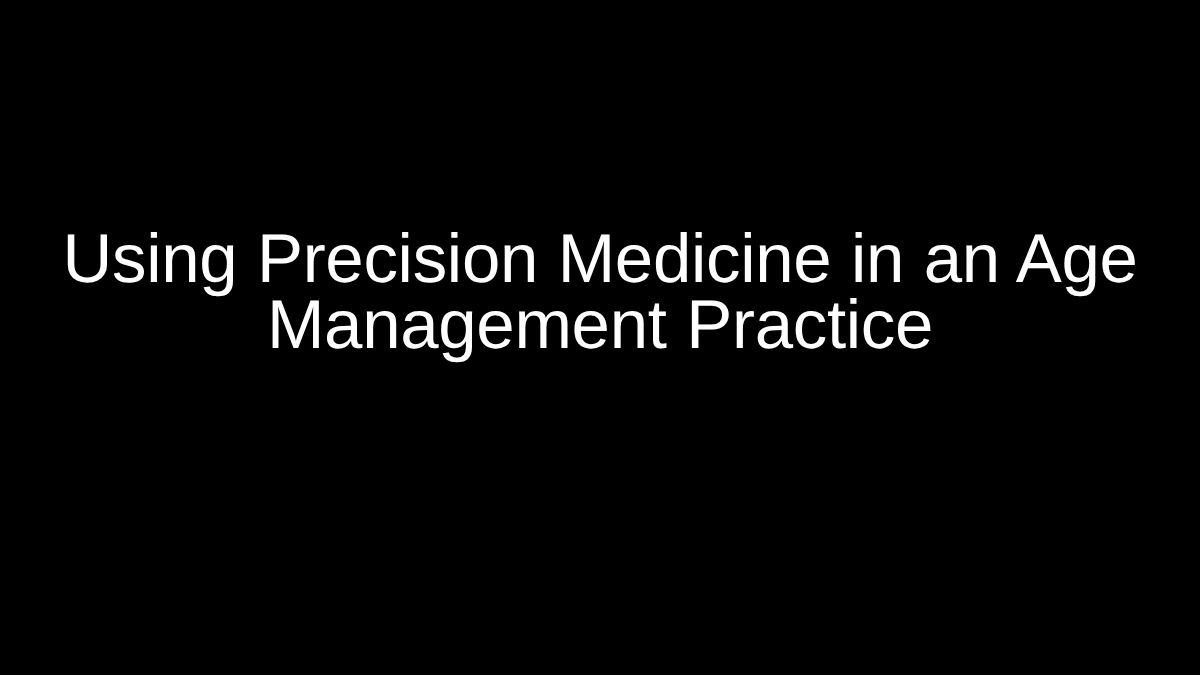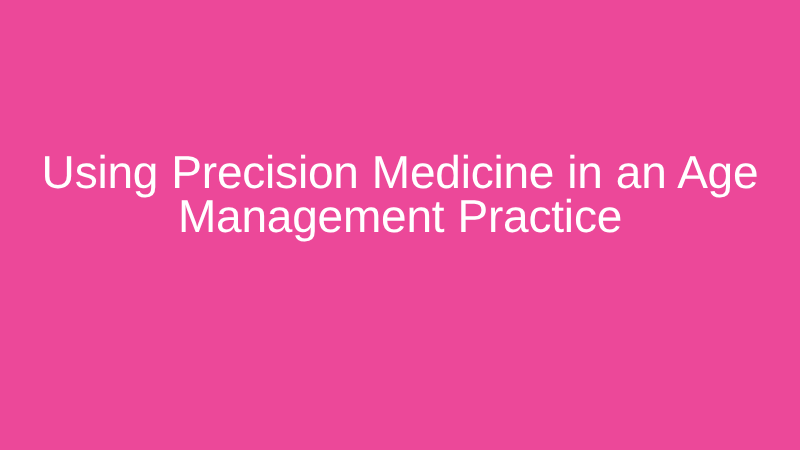--- a/index.html
+++ b/index.html
@@ -51,21 +51,21 @@
     line-height: 44px;
     letter-spacing: -0.2px;
     word-spacing: 0.5px;
     -webkit-font-smoothing: antialiased;
     text-rendering: geometricPrecision;
   }
 </style>
 </head>
 <body>
 
-<div class="slide" style="background-color: #ec4899;">
+<div class="slide" style="background-color: #000000;">
 
   <div class="slide-body">
 
     <h1 class="slide-title" style="color: rgb(255, 255, 255);">Using Precision Medicine in an Age Management Practice</h1>
 
   </div>
 
 </div>
 
 </body></html>

